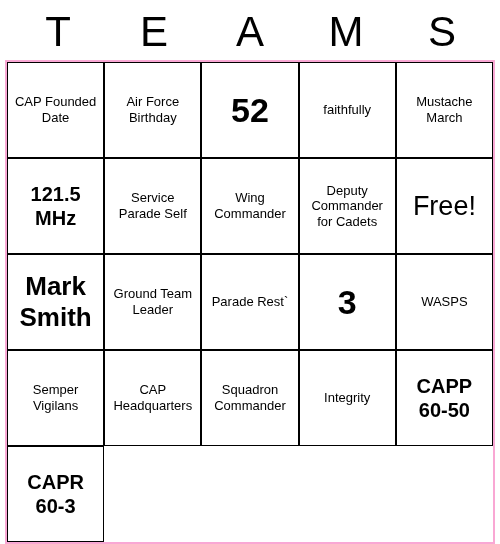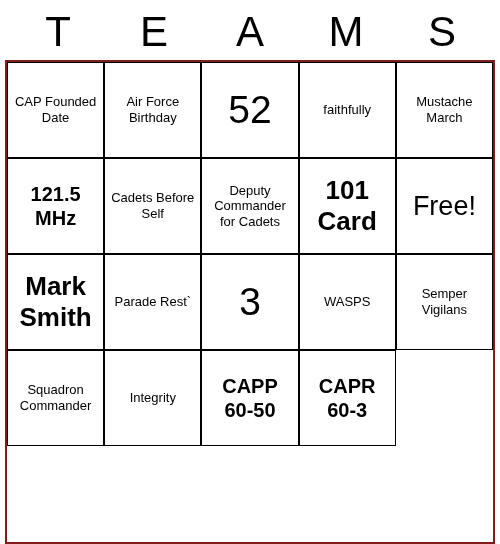--- a/index.html
+++ b/index.html
@@ -24,40 +24,40 @@
       color: #000;
       flex: 1;
       text-align: center;
     }
     .bingo-grid {
       display: grid;
       grid-template-columns: repeat(5, 1fr);
       grid-template-rows: repeat(5, 1fr);
       width: 490px;
       height: 490px;
-      border: 2px solid #7f1d1d;
+      border: 2px solid #f9a8d4;
     }
     .cell {
       border: 1px solid #000;
       display: flex;
       align-items: center;
       justify-content: center;
       text-align: center;
       padding: 4px;
       font-size: 13px;
       line-height: 1.2;
       color: #000;
     }
     .cell.large {
       font-size: 26px;
       font-weight: bold;
     }
     .cell.xlarge {
-      font-size: 39px;
-      font-weight: normal;
+      font-size: 34px;
+      font-weight: bold;
     }
     .cell.free {
       font-size: 27px;
       font-weight: normal;
     }
     .cell.medium {
       font-size: 20px;
       font-weight: bold;
     }
   </style>
@@ -72,26 +72,28 @@
     <span class="title-letter">S</span>
   </div>
 
 <div class="bingo-grid">
     <div class="cell">CAP Founded Date</div>
     <div class="cell">Air Force Birthday</div>
     <div class="cell xlarge">52</div>
     <div class="cell">faithfully</div>
     <div class="cell">Mustache March</div>
     <div class="cell medium">121.5 MHz</div>
-    <div class="cell">Cadets Before Self</div>
+    <div class="cell">Service Parade Self</div>
+    <div class="cell">Wing Commander</div>
     <div class="cell">Deputy Commander for Cadets</div>
-    <div class="cell large">101 Card</div>
     <div class="cell free">Free!</div>
     <div class="cell large">Mark Smith</div>
+    <div class="cell">Ground Team Leader</div>
     <div class="cell">Parade Rest`</div>
     <div class="cell xlarge">3</div>
     <div class="cell">WASPS</div>
     <div class="cell">Semper Vigilans</div>
+    <div class="cell">CAP Headquarters</div>
     <div class="cell">Squadron Commander</div>
     <div class="cell">Integrity</div>
     <div class="cell medium">CAPP 60-50</div>
     <div class="cell medium">CAPR 60-3</div>
   </div>
 
 </body></html>

